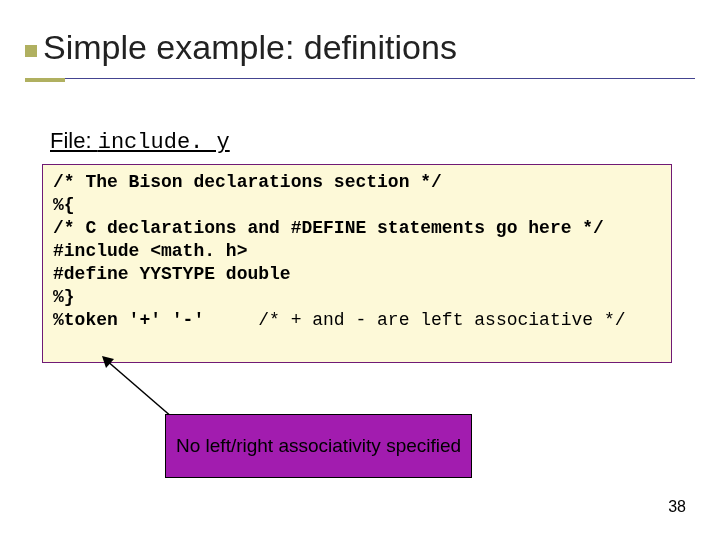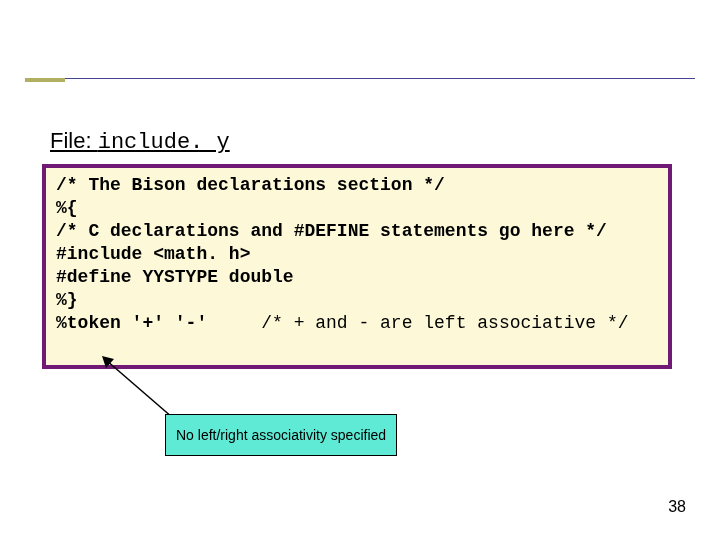--- a/index.html
+++ b/index.html
@@ -69,21 +69,21 @@
   }
   .file-label .file-name {
     font-family: "Courier New", Courier, monospace;
     text-decoration: underline;
   }
   .code-box {
     position: absolute;
     top: 164px;
     left: 42px;
     width: 630px;
-    border: 4px solid #701a75;
+    border: 1px solid #701a75;
     background: #fdf9d8;
     padding: 6px 10px 30px 10px;
     font-family: "Courier New", Courier, monospace;
     font-size: 18px;
     line-height: 1.28;
     color: #000;
     box-sizing: border-box;
   }
   .code-box .line { white-space: pre; }
   .code-box .bold { font-weight: bold; }
@@ -93,38 +93,42 @@
     top: 354px;
     width: 90px;
     height: 75px;
     pointer-events: none;
   }
   .annotation-box {
     position: absolute;
     top: 414px;
     left: 165px;
     border: 1px solid #000;
-    background: #5eead4;
-    padding: 12px 10px;
-    font-size: 14px;
+    background: #a21caf;
+    padding: 20px 10px;
+    font-size: 19px;
     color: #000;
   }
   .page-num {
     position: absolute;
     bottom: 24px;
     right: 34px;
     font-size: 16px;
     color: #000;
   }
 </style>
 </head>
 <body>
 
 <div class="slide">
 
+  <div class="title-row">
+    <div class="title-accent"></div>
+    <div class="title-text">Simple example: definitions</div>
+  </div>
   <div class="title-underline"></div>
   <div class="title-underline-short"></div>
 
   <div class="file-label">
     <span class="file-prefix">File: </span><span class="file-name">include. y</span>
   </div>
 
   <div class="code-box">
     <div class="line bold">/* The Bison declarations section */</div>
     <div class="line bold">%{</div>

